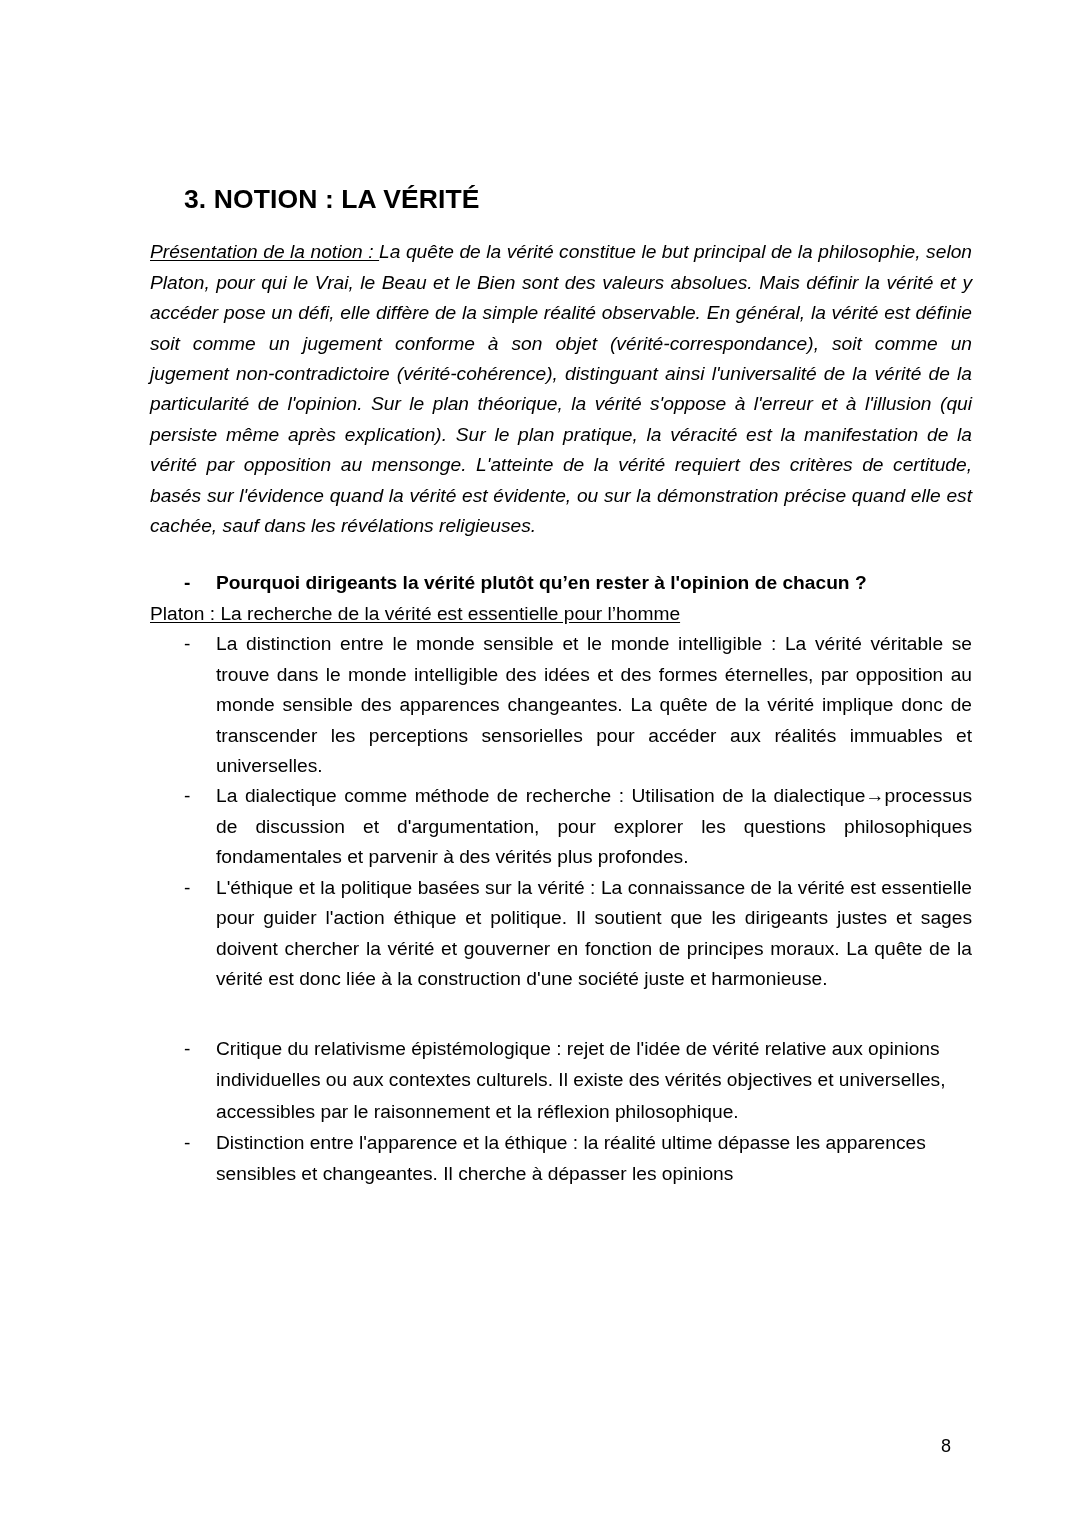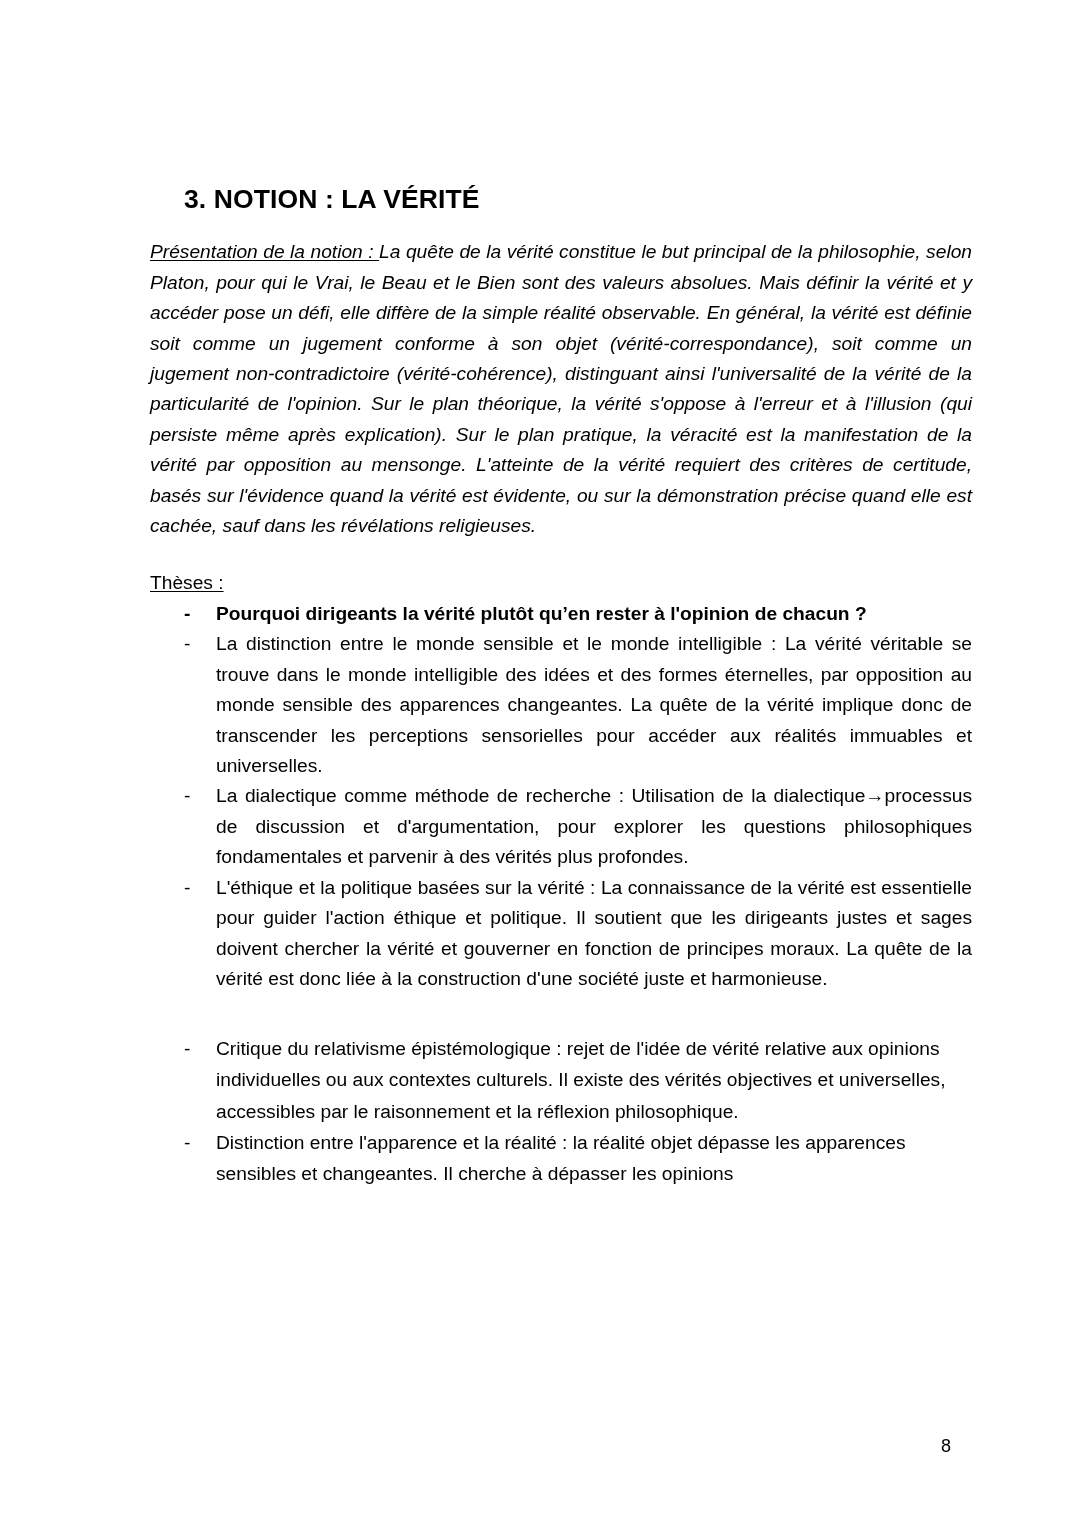--- a/index.html
+++ b/index.html
@@ -125,29 +125,29 @@
 <div class="page">
 
   <div class="content">
 
     <h1 class="doc-title">3. NOTION : LA VÉRITÉ</h1>
 
     <p class="para"><span class="u">Présentation de la notion : </span><span>La quête de la vérité constitue le but principal de la philosophie, selon Platon, pour qui le Vrai, le Beau et le Bien sont des valeurs absolues. Mais définir la vérité et y accéder pose un défi, elle diffère de la simple réalité observable. En général, la vérité est définie soit comme un jugement conforme à son objet (vérité-correspondance), soit comme un jugement non-contradictoire (vérité-cohérence), distinguant ainsi l'universalité de la vérité de la particularité de l'opinion. Sur le plan théorique, la vérité s'oppose à l'erreur et à l'illusion (qui persiste même après explication). Sur le plan pratique, la véracité est la manifestation de la vérité par opposition au mensonge. L'atteinte de la vérité requiert des critères de certitude, basés sur l'évidence quand la vérité est évidente, ou sur la démonstration précise quand elle est cachée, sauf dans les révélations religieuses.</span></p>
 
     <div class="spacer-lg"></div>
 
-    <p class="section-label"><span class="u">Thèses :</span></p>
 
     <ul class="blist bold">
       <li>
         <span class="dash">-</span>
         <span>Pourquoi dirigeants la vérité plutôt qu’en rester à l'opinion de chacun ?</span>
       </li>
     </ul>
 
+    <p class="heading-line"><span class="u">Platon : La recherche de la vérité est essentielle pour l’homme</span></p>
 
     <ul class="blist">
       <li>
         <span class="dash">-</span>
         <span>La distinction entre le monde sensible et le monde intelligible : La vérité véritable se trouve dans le monde intelligible des idées et des formes éternelles, par opposition au monde sensible des apparences changeantes. La quête de la vérité implique donc de transcender les perceptions sensorielles pour accéder aux réalités immuables et universelles.</span>
       </li>
       <li>
         <span class="dash">-</span>
         <span>La dialectique comme méthode de recherche : Utilisation de la dialectique→processus de discussion et d'argumentation, pour explorer les questions philosophiques fondamentales et parvenir à des vérités plus profondes.</span>
       </li>
@@ -162,21 +162,21 @@
 
     <div class="spacer-md"></div>
 
     <ul class="blist left">
       <li>
         <span class="dash">-</span>
         <span>Critique du relativisme épistémologique : rejet de l'idée de vérité relative aux opinions individuelles ou aux contextes culturels. Il existe des vérités objectives et universelles, accessibles par le raisonnement et la réflexion philosophique.</span>
       </li>
       <li>
         <span class="dash">-</span>
-        <span>Distinction entre l'apparence et la réalité : la réalité objet dépasse les apparences sensibles et changeantes. Il cherche à dépasser les opinions</span>
+        <span>Distinction entre l'apparence et la éthique : la réalité ultime dépasse les apparences sensibles et changeantes. Il cherche à dépasser les opinions</span>
       </li>
     </ul>
 
   </div>
 
   <div class="page-number">8</div>
 
 </div>
 
 </body></html>

